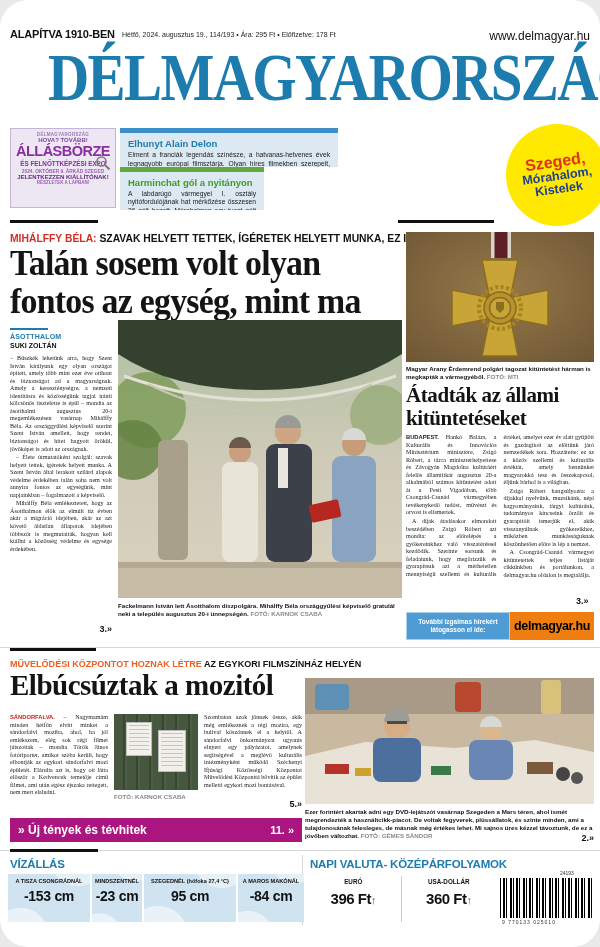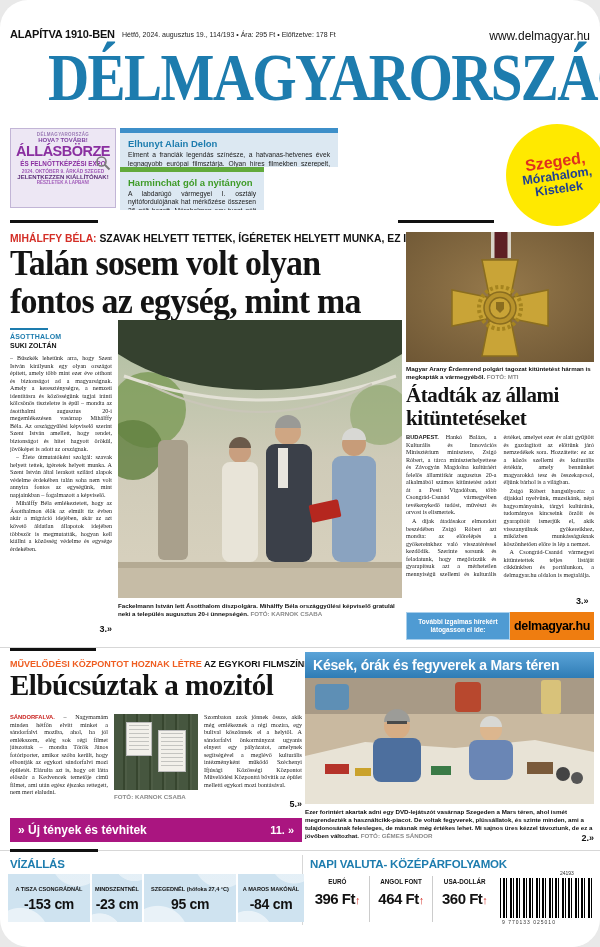--- a/index.html
+++ b/index.html
@@ -137,21 +137,21 @@
     left:305px; top:652px; width:289px; height:26px;
     background:linear-gradient(#5aa3d8,#2f7cb5);
     color:#fff; font-size:14px; font-weight:bold; display:flex; align-items:center;
     padding:0 8px; letter-spacing:-.2px;
   }
 
   
   .sec-title { font-size:11.5px; font-weight:bold; color:#1d7cae; letter-spacing:-.2px; }
   .water-table { left:8px; top:874px; width:294px; height:48px; display:flex; gap:2px; }
   .wcell {
-    background:#cfe3f0; flex:1; text-align:center; padding-top:12px; overflow:hidden;
+    background:#cfe3f0; flex:1; text-align:center; padding-top:4px; overflow:hidden;
     background-image:radial-gradient(circle at 15% 130%, rgba(255,255,255,.55) 0 30%, transparent 31%),
                      radial-gradient(circle at 85% -30%, rgba(255,255,255,.45) 0 28%, transparent 29%);
   }
   .wlabel { font-size:5.6px; font-weight:bold; white-space:nowrap; }
   .wvalue { font-size:14px; font-weight:bold; letter-spacing:-.3px; margin-top:4px; }
   .w1 { flex:0 0 82px; } .w2 { flex:0 0 50px; } .w3 { flex:0 0 92px; } .w4 { flex:0 0 66px; }
 
   .cur-row { left:306px; top:876px; width:190px; height:46px; display:flex; }
   .ccell { flex:1; text-align:center; padding-top:2px; }
   .ccell + .ccell { border-left:1px solid #ccc; }
@@ -330,23 +330,20 @@
   <div class="abs bodytext" style="left:204px; top:714px; width:98px; height:96px;">
     <p>Szombaton azok jönnek össze, akik még emlékeznek a régi mozira, egy bulival köszönnek el a helytől. A sándorfalvi önkormányzat ugyanis elnyert egy pályázatot, amelynek segítségével a meglévő kulturális intézményként működő Széchenyi Ifjúsági Közösségi Központot Művelődési Központtá bővítik az épület melletti egykori mozi bontásával.</p>
     <span class="marker">5.»</span>
   </div>
 
   <div class="abs purple-banner">
     <span>» Új tények és tévhitek</span>
     <span class="bp">11. »</span>
   </div>
 
-  <div class="abs mars-banner">
-    <span>Kések, órák és fegyverek a Mars téren</span>
-  </div>
   <div class="abs photo-frame" style="left:305px; top:678px; width:289px; height:126px;">
     <svg width="289" height="126" viewBox="0 0 289 126">
       <rect width="289" height="126" fill="#c9b9a0"></rect>
       <rect x="0" y="0" width="289" height="36" fill="#a89a86"></rect>
       <rect x="10" y="6" width="34" height="26" rx="4" fill="#5e8fb5"></rect>
       <rect x="150" y="4" width="26" height="30" rx="4" fill="#b8482e"></rect>
       <rect x="236" y="2" width="20" height="34" rx="3" fill="#d8c27a"></rect>
       <polygon points="0,126 0,78 60,64 150,70 230,62 289,74 289,126" fill="#e8e3d6"></polygon>
       <circle cx="92" cy="48" r="13" fill="#d7ad85"></circle>
       <path d="M79,44 a13,13 0 0 1 26,0 z" fill="#9c9c98"></path>
@@ -392,24 +389,20 @@
     </div>
   </div>
 
   <div class="abs sec-title" style="left:310px; top:858px;">NAPI VALUTA- KÖZÉPÁRFOLYAMOK</div>
   <div class="abs cur-row">
     <div class="ccell">
       <div class="clabel">EURÓ</div>
       <div class="cvalue"><span>396 Ft</span><span class="arrow">↑</span></div>
     </div>
     <div class="ccell">
-      <div class="clabel">ANGOL FONT</div>
-      <div class="cvalue"><span>464 Ft</span><span class="arrow">↑</span></div>
-    </div>
-    <div class="ccell">
       <div class="clabel">USA-DOLLÁR</div>
       <div class="cvalue"><span>360 Ft</span><span class="arrow">↑</span></div>
     </div>
   </div>
 
   <div class="abs bc-top">24193</div>
   <div class="abs barcode"></div>
   <div class="abs bc-bottom">9 770133 025010</div>
 
 </div>

